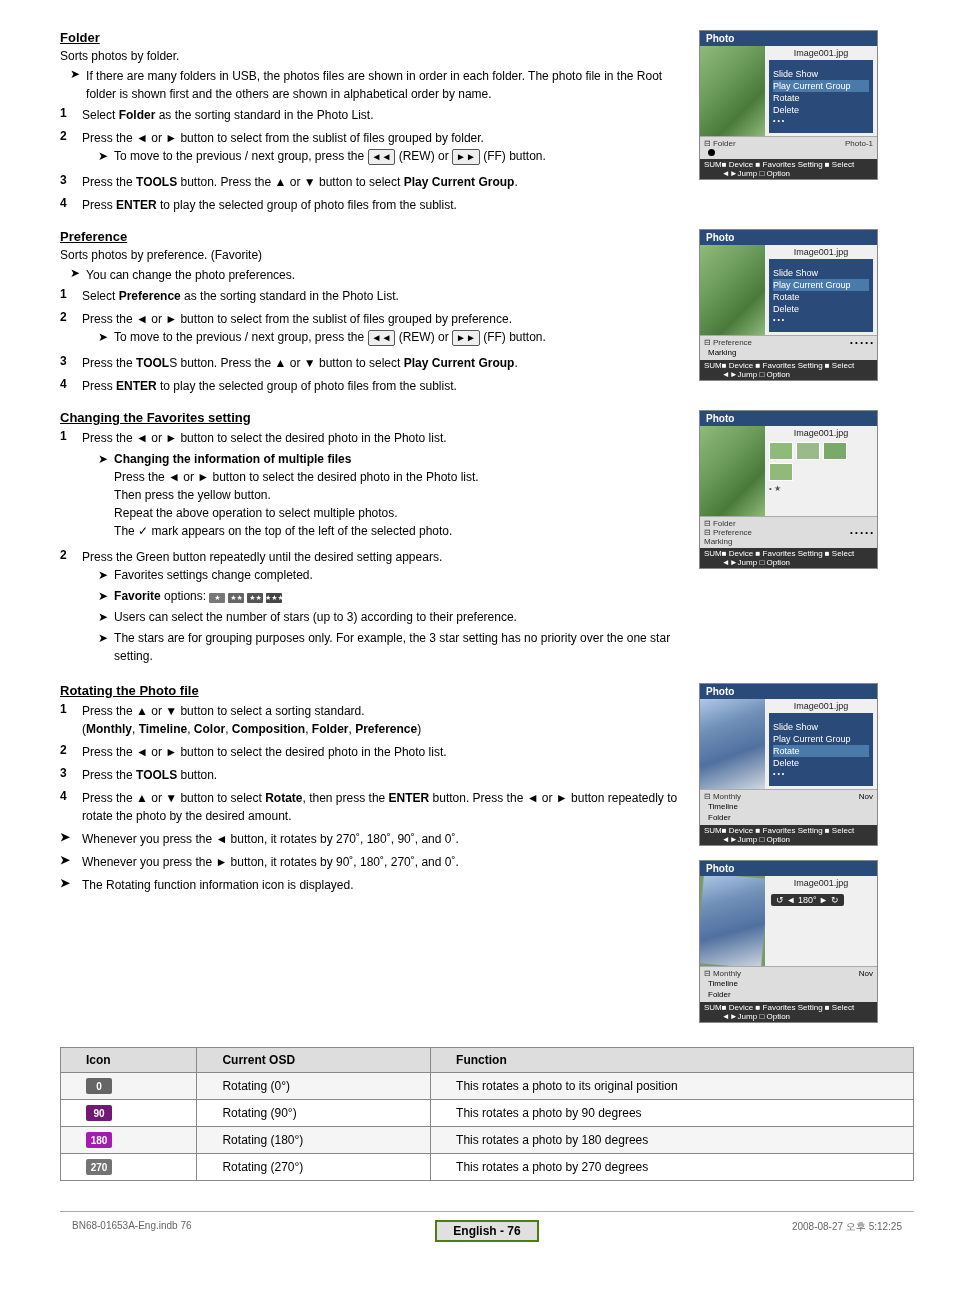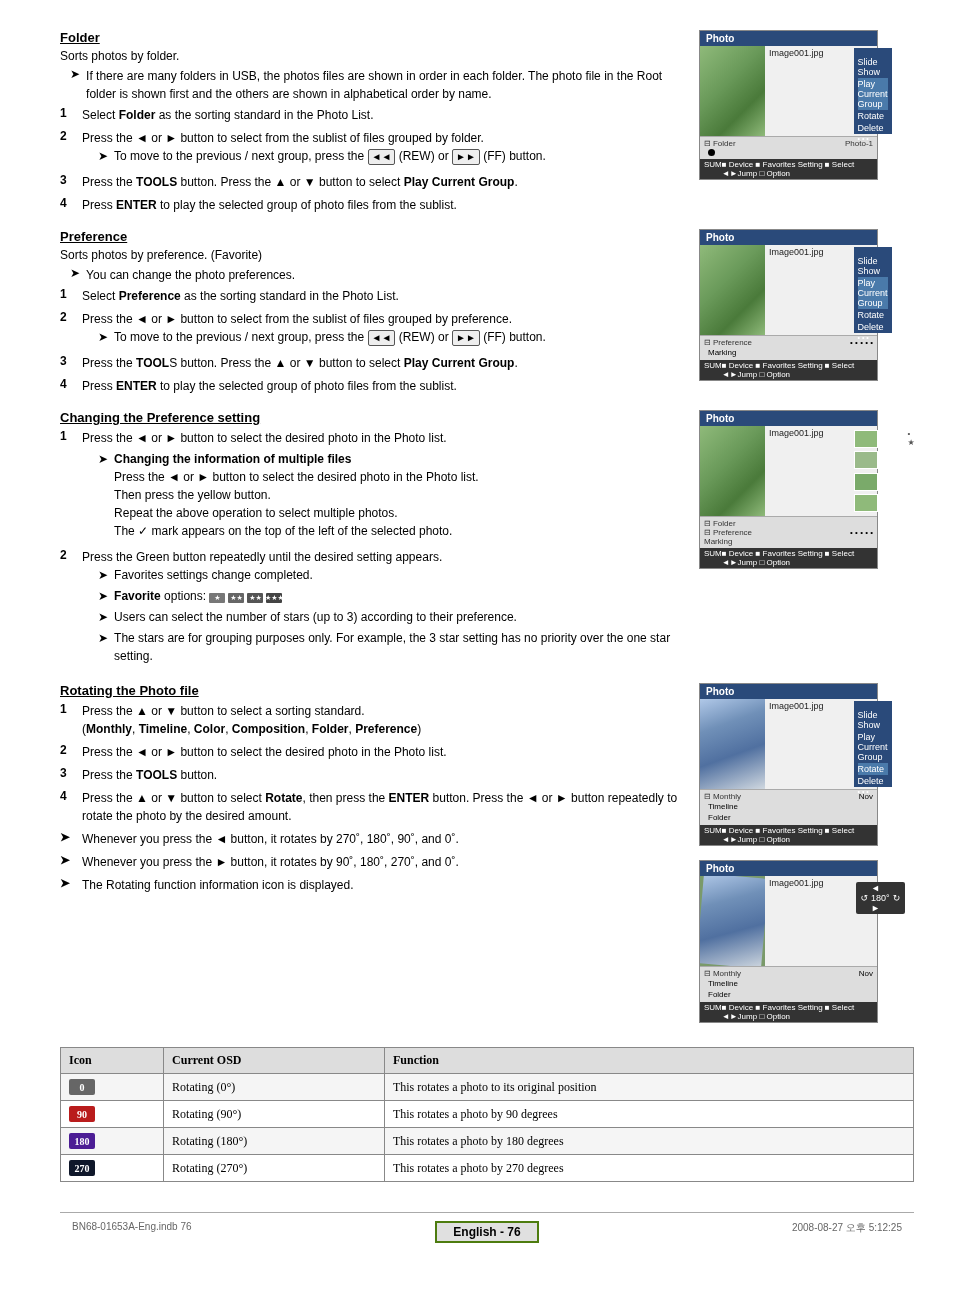--- a/index.html
+++ b/index.html
@@ -93,23 +93,22 @@
     }
     .photo-thumbnail-img {
       width: 100%;
       height: 100%;
       background: linear-gradient(135deg, #8fba7a 0%, #6a9a5a 40%, #4a7a3a 70%, #8fba7a 100%);
     }
     .photo-ui-right {
       flex: 1;
       padding: 2px 4px;
       display: flex;
-      flex-direction: row;
+      flex-direction: column;
       justify-content: flex-start;
-      gap: 30px;
     }
     .photo-filename {
       font-size: 9px;
       color: #222;
       margin-bottom: 2px;
       text-align: center;
     }
     .photo-menu {
       background: #2a4a7a;
       padding: 8px 4px;
@@ -166,23 +165,22 @@
 
     
     .rotation-table {
       width: 100%;
       border-collapse: collapse;
       margin-top: 8px;
       font-size: 12px;
     }
     .rotation-table th, .rotation-table td {
       border: 1px solid #888;
-      padding: 5px 8px;
+      padding: 5px 25px;
       vertical-align: middle;
-      font-family: Liberation Serif, serif;
     }
     .rotation-table thead th {
       background: #ddd;
       font-weight: bold;
       text-align: left;
     }
     .rotation-table tbody tr:nth-child(odd) {
       background: #f5f5f5;
     }
     .icon-box {
@@ -191,23 +189,23 @@
       justify-content: center;
       background: #555;
       color: #fff;
       font-size: 10px;
       font-weight: bold;
       width: 26px;
       height: 16px;
       border-radius: 2px;
     }
     .icon-box.icon-0 { background: #666; }
-    .icon-box.icon-90 { background: #b91c1c; }
-    .icon-box.icon-180 { background: #4c1d95; }
-    .icon-box.icon-270 { background: #0f172a; text-align: center; }
+    .icon-box.icon-90 { background: #701a75; }
+    .icon-box.icon-180 { background: #a21caf; }
+    .icon-box.icon-270 { background: #737373; text-align: center; }
 
     
     .page-footer {
       position: relative;
       margin-top: 30px;
       border-top: 1px solid #aaa;
       padding-top: 8px;
       display: flex;
       justify-content: center;
       font-size: 12px;
@@ -413,21 +411,21 @@
         <div class="footer-bar">
           <span>SUM</span>
           <span>■ Device ■ Favorites Setting ■ Select ◄►Jump □ Option</span>
         </div>
       </div>
     </div>
   </div>
 
   <div class="section-with-screenshot">
     <div class="section-text">
-      <h2 class="section-title">Changing the Preference setting</h2>
+      <h2 class="section-title">Changing the Favorites setting</h2>
       <div class="step">
         <span class="step-num">1</span>
         <span class="step-text">
           Press the ◄ or ► button to select the desired photo in the Photo list.
           <div class="sub-bullet" style="margin-top:3px;">
             <span class="arrow">➤</span>
             <span class="text"><b>Changing the information of multiple files</b><br>
               Press the ◄ or ► button to select the desired photo in the Photo list.<br>
               Then press the yellow button.<br>
               Repeat the above operation to select multiple photos.<br>

